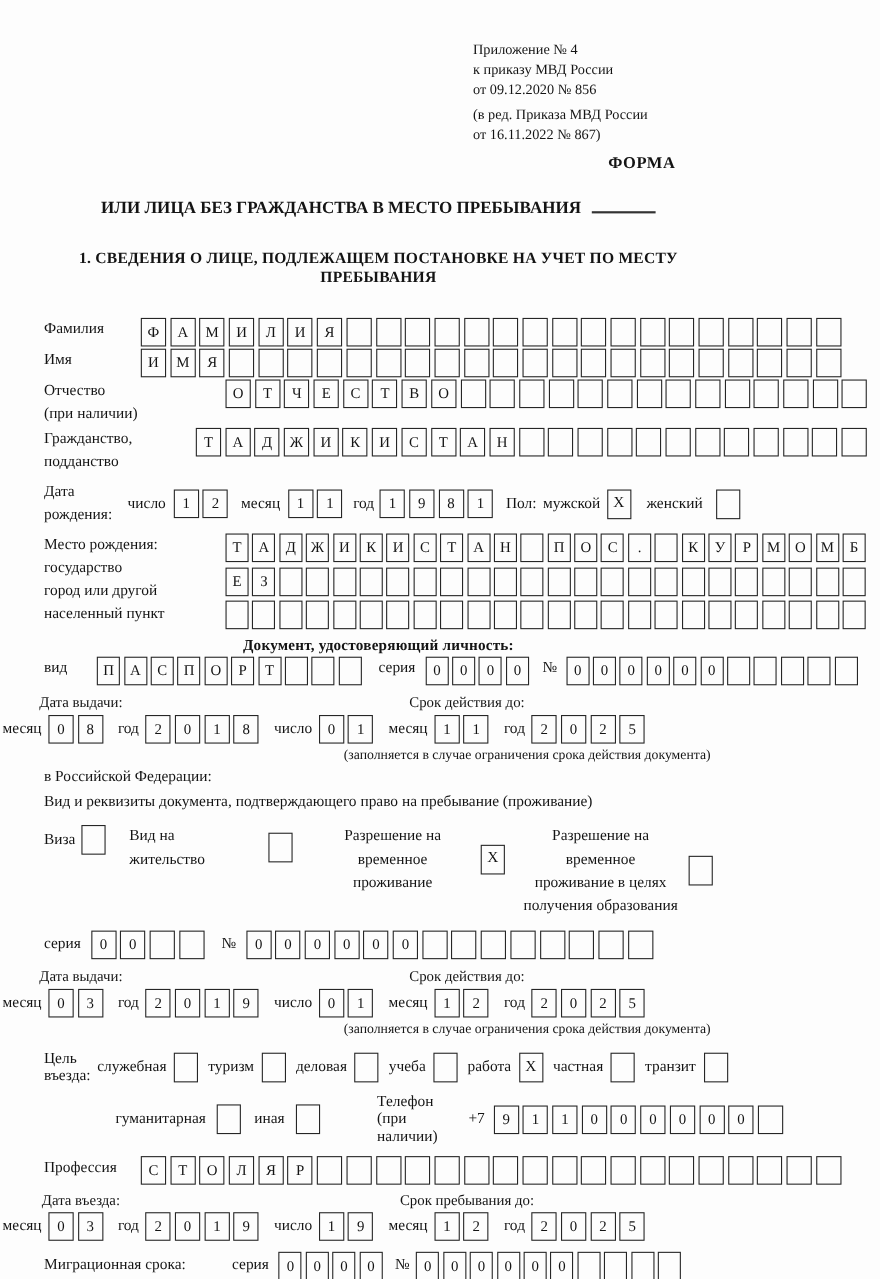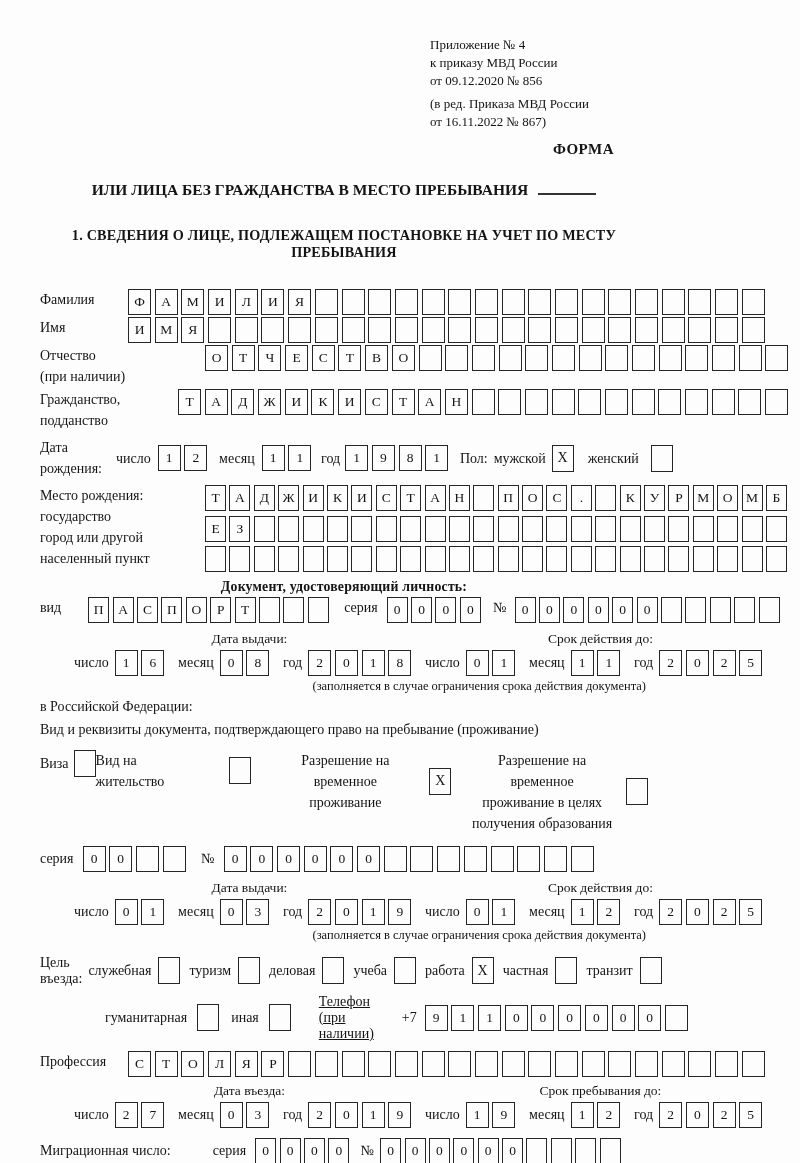--- a/index.html
+++ b/index.html
@@ -44,21 +44,21 @@
   .w165 { width:165px; flex:0 0 165px; }
   .w138 { width:138px; flex:0 0 138px; }
 
   .mt28 { margin-top:28px; }
   .mt6 { margin-top:6px; }
   .mt2 { margin-top:2px; }
 
   .stack > .cells { display:flex; margin-bottom:4.5px; }
 
   
-  .date-pair { display:flex; justify-content:flex-start; padding:0 48px 0 34px; margin-top:8px; }
+  .date-pair { display:flex; justify-content:flex-end; padding:0 48px 0 34px; margin-top:8px; }
   .date-block { text-align:center; }
   .date-header { font-size:13.5px; margin-bottom:3px; }
   .date-line { display:flex; align-items:center; font-size:14px; }
   .date-line .dl { margin:0 6px 0 0; }
   .date-line .cells { margin-right:10px; }
   .note { text-align:right; font-size:12.5px; margin-top:3px; padding-right:2px; }
 
   
   .res-row { display:flex; align-items:flex-start; margin-top:10px; }
   .res-g { display:flex; align-items:center; }
@@ -417,21 +417,21 @@
   <div class="note">(заполняется в случае ограничения срока действия документа)</div>
 
   <div class="lbl mt2">в Российской Федерации:</div>
   <div class="lbl mt2">Вид и реквизиты документа, подтверждающего право на пребывание (проживание)</div>
 
   <div class="res-row">
     <div class="res-g">
       <span class="txt">Виза</span>
       <span class="cbox" style="margin-left:5px;"></span>
     </div>
-    <div class="res-g" style="">
+    <div class="res-g" style="margin-left:22px;">
       <span class="txt">Вид на жительство</span>
       <span class="cbox" style="margin-left:24px;"></span>
     </div>
     <div class="res-g" style="margin-left:20px;">
       <span class="txt c">Разрешение на временное
 проживание</span>
       <span class="cbox">X</span>
     </div>
     <div class="res-g" style="margin-left:16px;">
       <span class="txt c">Разрешение на временное
@@ -532,21 +532,21 @@
     <span class="cbox"></span>
     <span>транзит</span>
     <span class="cbox"></span>
   </div>
 
   <div class="purpose2-row">
     <span>гуманитарная</span>
     <span class="cbox"></span>
     <span>иная</span>
     <span class="cbox"></span>
-    <span style="margin-left:16px; margin-right:28px;text-decoration:underline;">Телефон (при наличии)</span>
+    <span style="margin-left:40px; margin-right:28px;">Телефон (при наличии)</span>
     <span style="margin-right:8px;">+7</span>
     <span class="cells">
         <span class="cell">9</span>
         <span class="cell">1</span>
         <span class="cell">1</span>
         <span class="cell">0</span>
         <span class="cell">0</span>
         <span class="cell">0</span>
         <span class="cell">0</span>
         <span class="cell">0</span>
@@ -626,21 +626,21 @@
             <span class="cell">2</span>
             <span class="cell">0</span>
             <span class="cell">2</span>
             <span class="cell">5</span>
           </span>
       </div>
     </div>
   </div>
 
   <div class="serline" style="margin-top:10px;">
-    <span class="lab" style="margin-right:42px;">Миграционная число:</span>
+    <span class="lab" style="margin-right:42px;">Миграционная срока:</span>
     <span class="lab">серия</span>
     <span class="cells sm" style="margin-right:8px;">
         <span class="cell">0</span>
         <span class="cell">0</span>
         <span class="cell">0</span>
         <span class="cell">0</span>
       </span>
     <span class="lab" style="margin-right:6px;">№</span>
     <span class="cells sm">
         <span class="cell">0</span>

